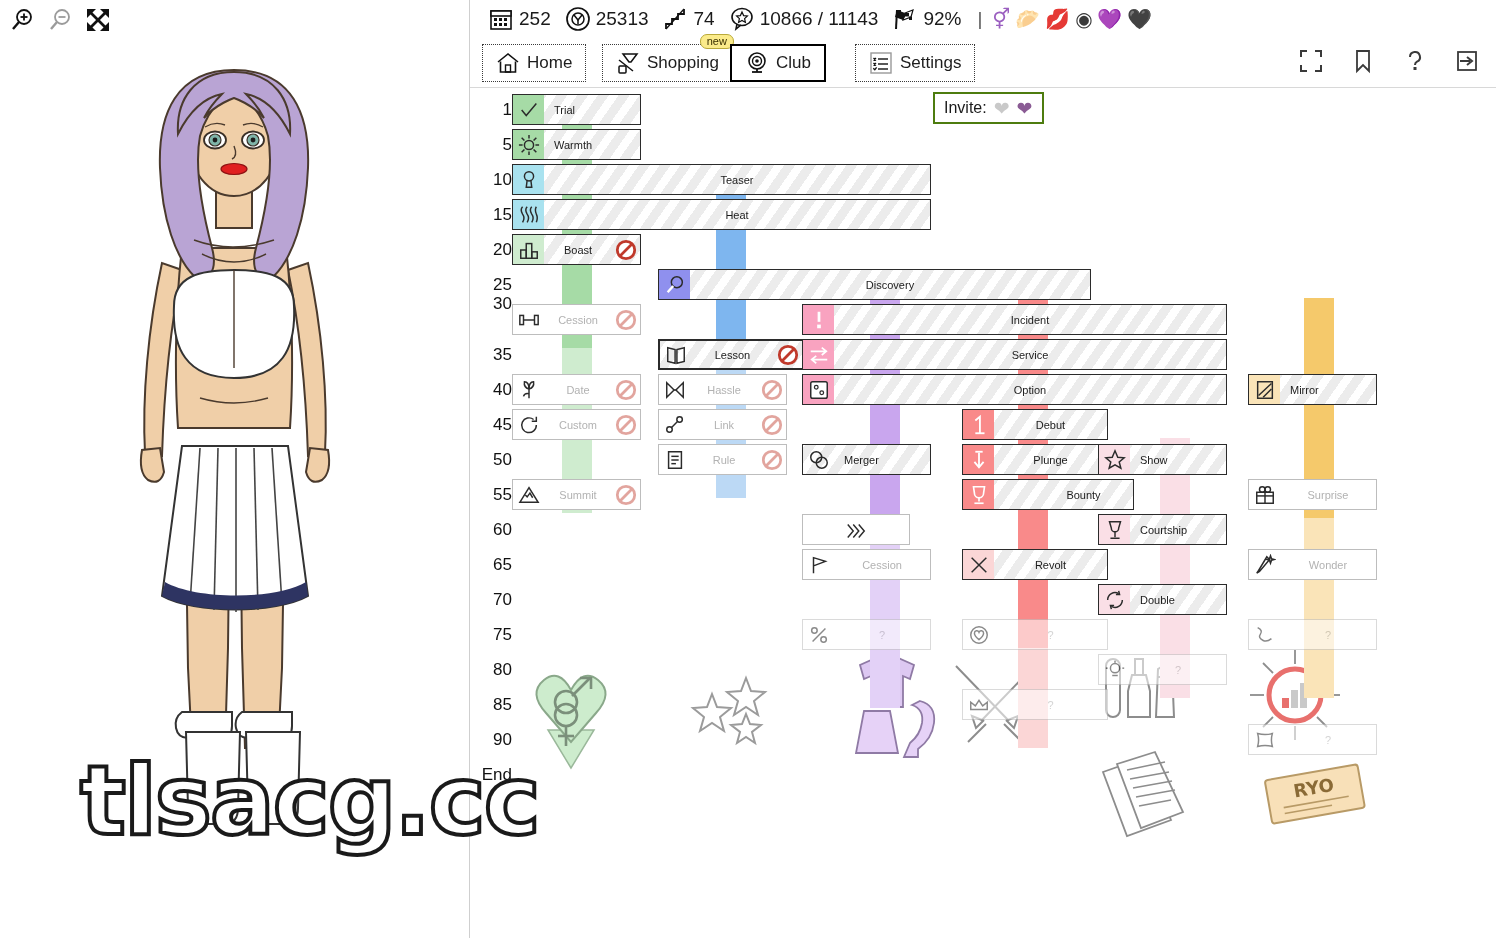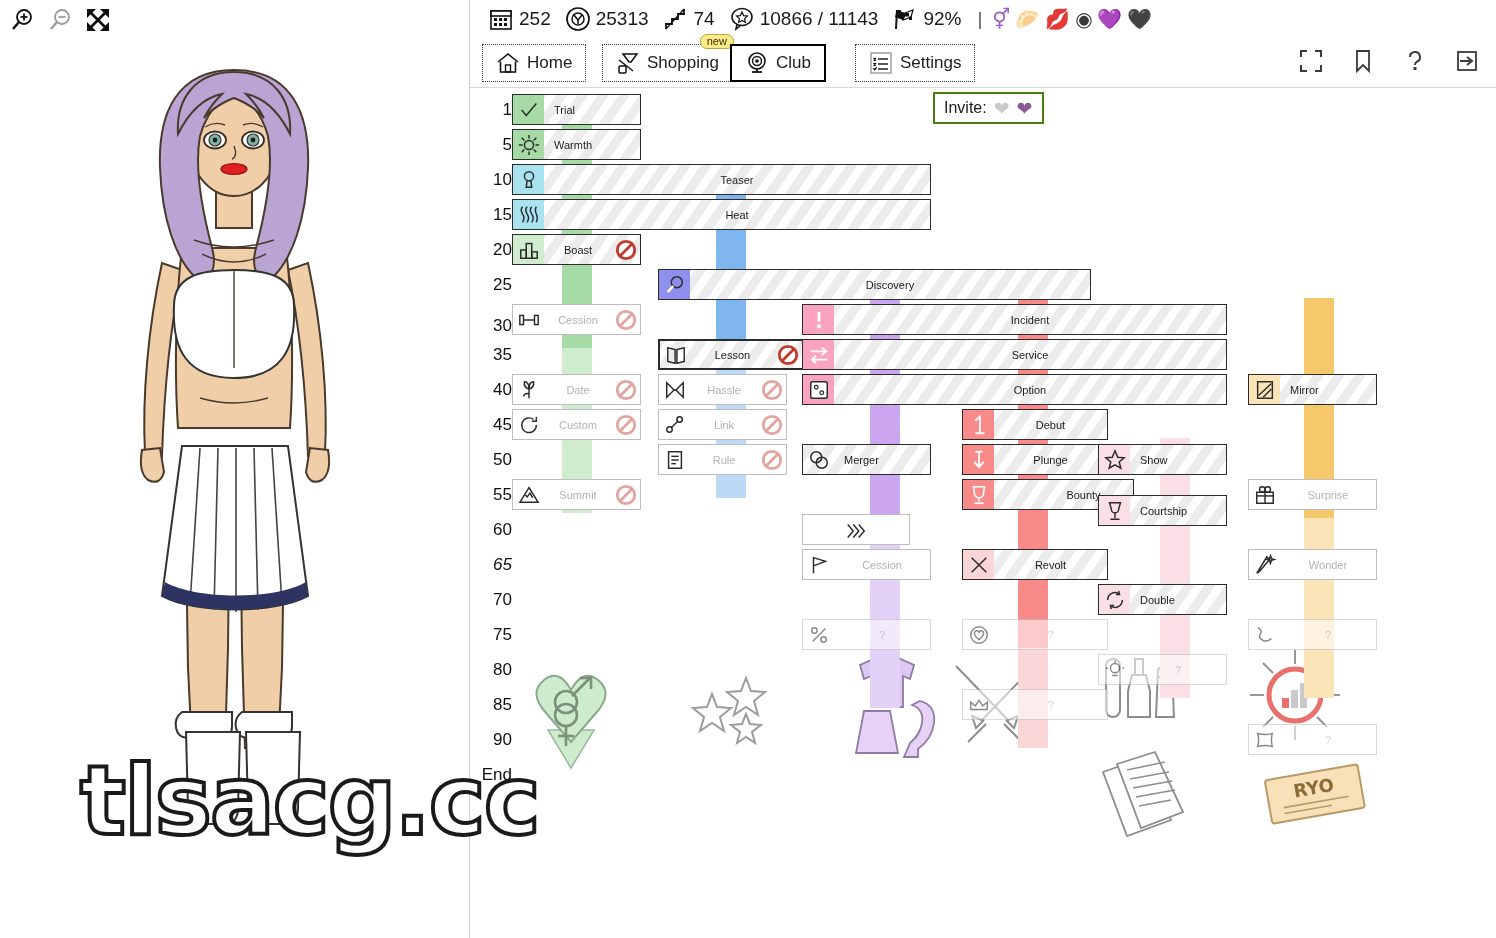--- a/index.html
+++ b/index.html
@@ -411,28 +411,28 @@
     <span class="heart" style="color:#8a5b94;">❤</span>
   </div>
 
   <div id="board">
       <div class="tier-label" style="top: 12px;">1</div>
       <div class="tier-label" style="top: 47px;">5</div>
       <div class="tier-label" style="top: 82px;">10</div>
       <div class="tier-label" style="top: 117px;">15</div>
       <div class="tier-label" style="top: 152px;">20</div>
       <div class="tier-label" style="top: 187px;">25</div>
-      <div class="tier-label" style="top: 228px;">30</div>
+      <div class="tier-label" style="top: 206px;">30</div>
       <div class="tier-label" style="top: 257px;">35</div>
       <div class="tier-label" style="top: 292px;">40</div>
       <div class="tier-label" style="top: 327px;">45</div>
       <div class="tier-label" style="top: 362px;">50</div>
       <div class="tier-label" style="top: 397px;">55</div>
       <div class="tier-label" style="top: 432px;">60</div>
-      <div class="tier-label" style="top: 467px; font-style: italic;">65</div>
+      <div class="tier-label" style="top: 467px;">65</div>
       <div class="tier-label" style="top: 502px;">70</div>
       <div class="tier-label" style="top: 537px;">75</div>
       <div class="tier-label" style="top: 572px;">80</div>
       <div class="tier-label" style="top: 607px;">85</div>
       <div class="tier-label" style="top: 642px;">90</div>
       <div class="tier-label" style="top: 677px;">End</div>
       <div class="bar" style="left: 92px; top: 20px; width: 30px; height: 120px; background: rgb(166, 219, 166);"></div>
       <div class="bar" style="left: 92px; top: 140px; width: 30px; height: 120px; background: rgb(166, 219, 166);"></div>
       <div class="bar" style="left: 92px; top: 260px; width: 30px; height: 85px; background: rgb(207, 236, 207);"></div>
       <div class="bar" style="left: 92px; top: 345px; width: 30px; height: 80px; background: rgb(207, 236, 207);"></div>
@@ -785,21 +785,21 @@
           <svg width="22" height="22" viewBox="0 0 24 24">
             <g fill="none" stroke="#2b2b2b" stroke-width="1.6">
               <path d="M3 5 L9 12 L3 19"></path>
               <path d="M9 5 L15 12 L9 19"></path>
               <path d="M15 5 L21 12 L15 19"></path>
             </g>
           </svg>
         </span>
         <span class="label">Urge</span>
       </div>
-      <div class="node striped leftalign" style="left: 628px; top: 407px; width: 129px;">
+      <div class="node striped leftalign" style="left: 628px; top: 426px; width: 129px;">
         <span class="ico" style="background: rgb(250, 223, 230);">
           <svg width="22" height="22" viewBox="0 0 24 24">
             <g fill="none" stroke="#2b2b2b" stroke-width="1.6">
               <path d="M6 3 L18 3 L16 10 a4 4 0 0 1 -8 0 Z"></path>
               <line x1="12" y1="14" x2="12" y2="20"></line>
               <line x1="7" y1="21" x2="17" y2="21"></line>
             </g>
           </svg>
         </span>
         <span class="label">Courtship</span>

